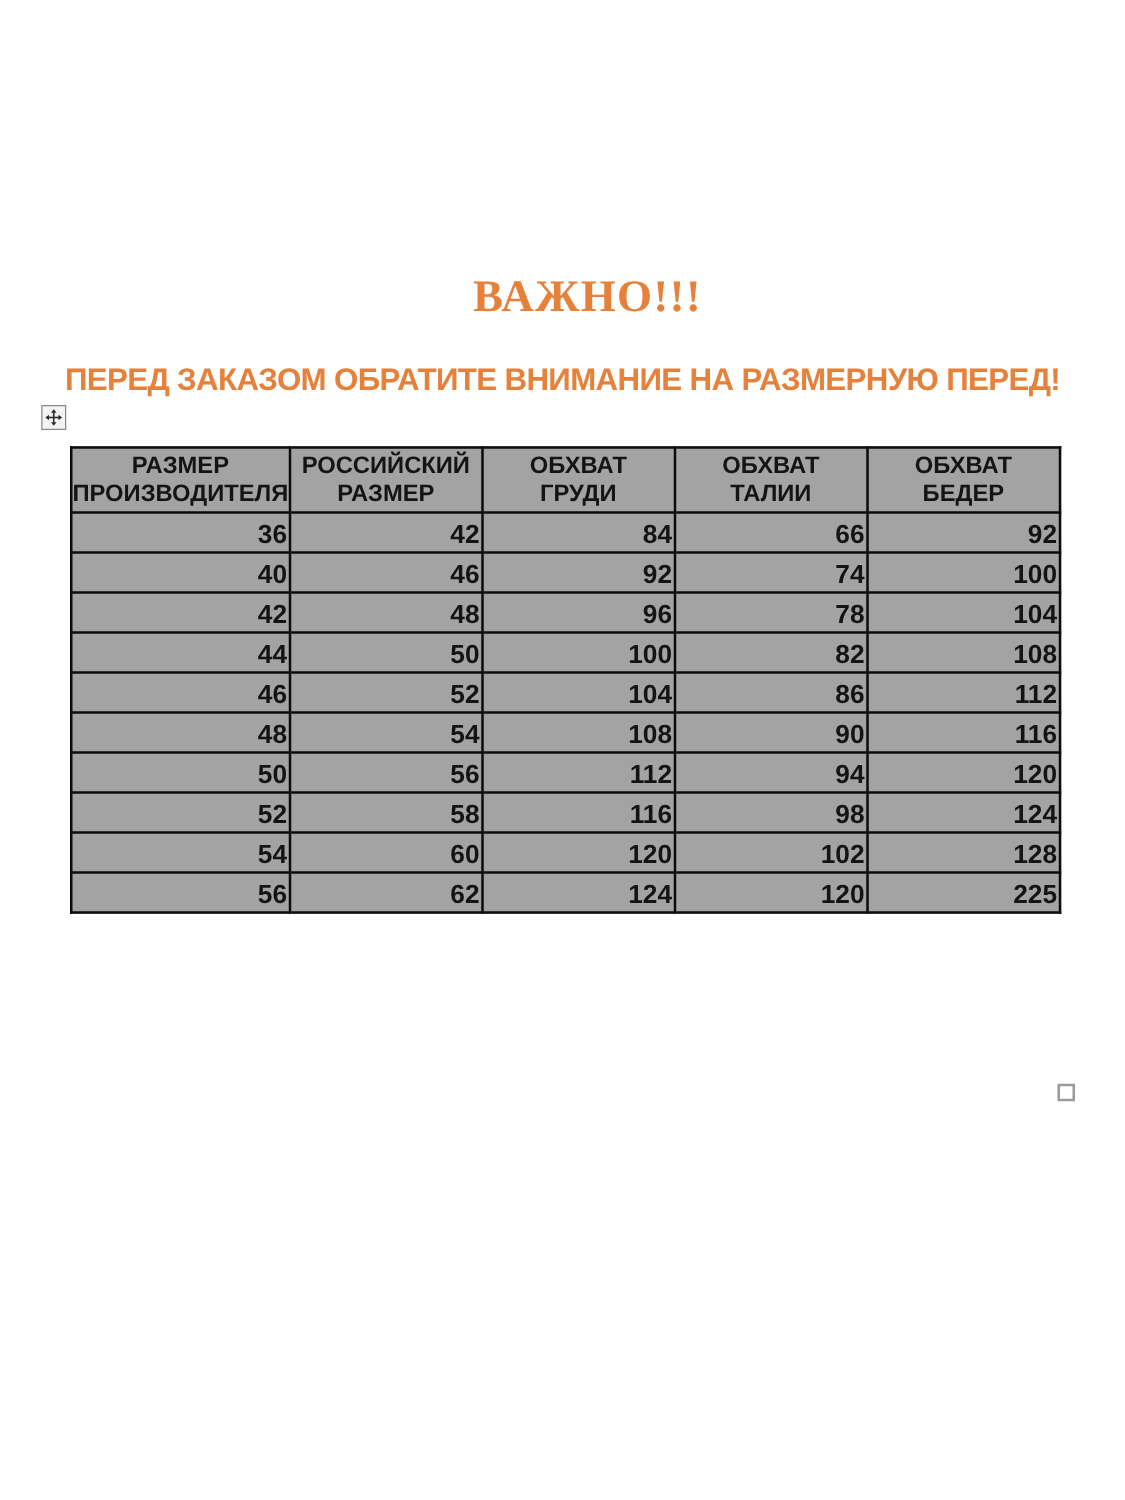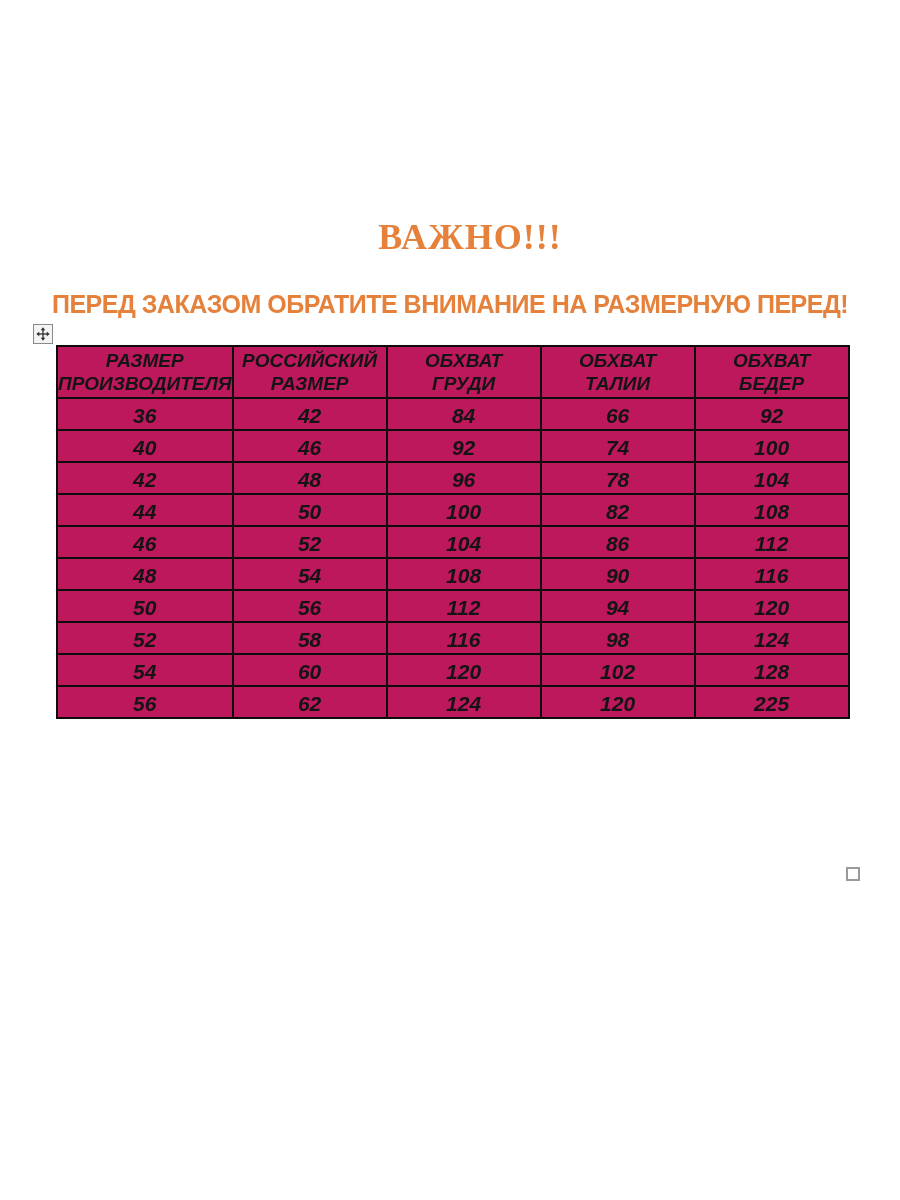--- a/index.html
+++ b/index.html
@@ -47,26 +47,25 @@
     background: #f4f4f4;
     border: 1px solid #8a8a8a;
     box-sizing: border-box;
     display: flex;
     align-items: center;
     justify-content: center;
     cursor: move;
   }
   .size-table {
     position: absolute;
-    top: 345px;
+    top: 357px;
     left: 56px;
     border-collapse: collapse;
     table-layout: fixed;
-    background: #be185d;
-    font-style: italic;
+    background: #a3a3a3;
   }
   .size-table th, .size-table td {
     border: 2px solid #0c0c0c;
     text-align: center;
     color: #141414;
     font-weight: bold;
     box-sizing: border-box;
   }
   .size-table th {
     height: 50px;
@@ -74,20 +73,21 @@
     line-height: 23px;
     white-space: pre-line;
     vertical-align: middle;
     padding: 2px 0;
   }
   .size-table td {
     height: 31px;
     font-size: 21px;
     vertical-align: top;
     padding-top: 5px;
+    text-align: right;
   }
   .resize-handle {
     position: absolute;
     top: 867px;
     left: 846px;
     width: 14px;
     height: 14px;
     border: 2px solid #9a9a9a;
     background: #ffffff;
     box-sizing: border-box;

